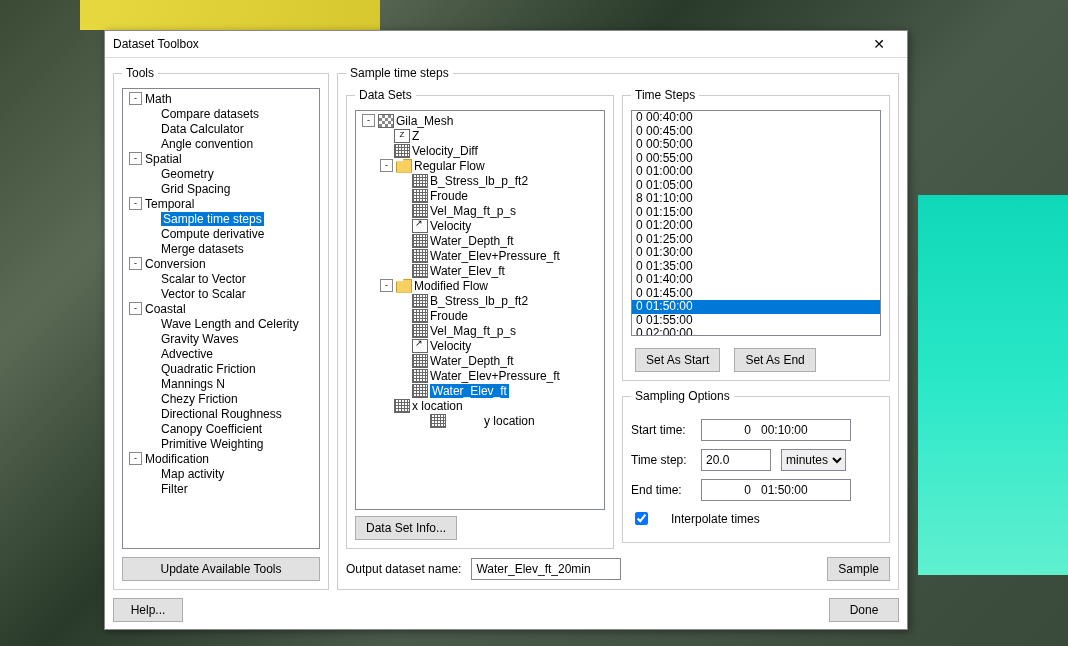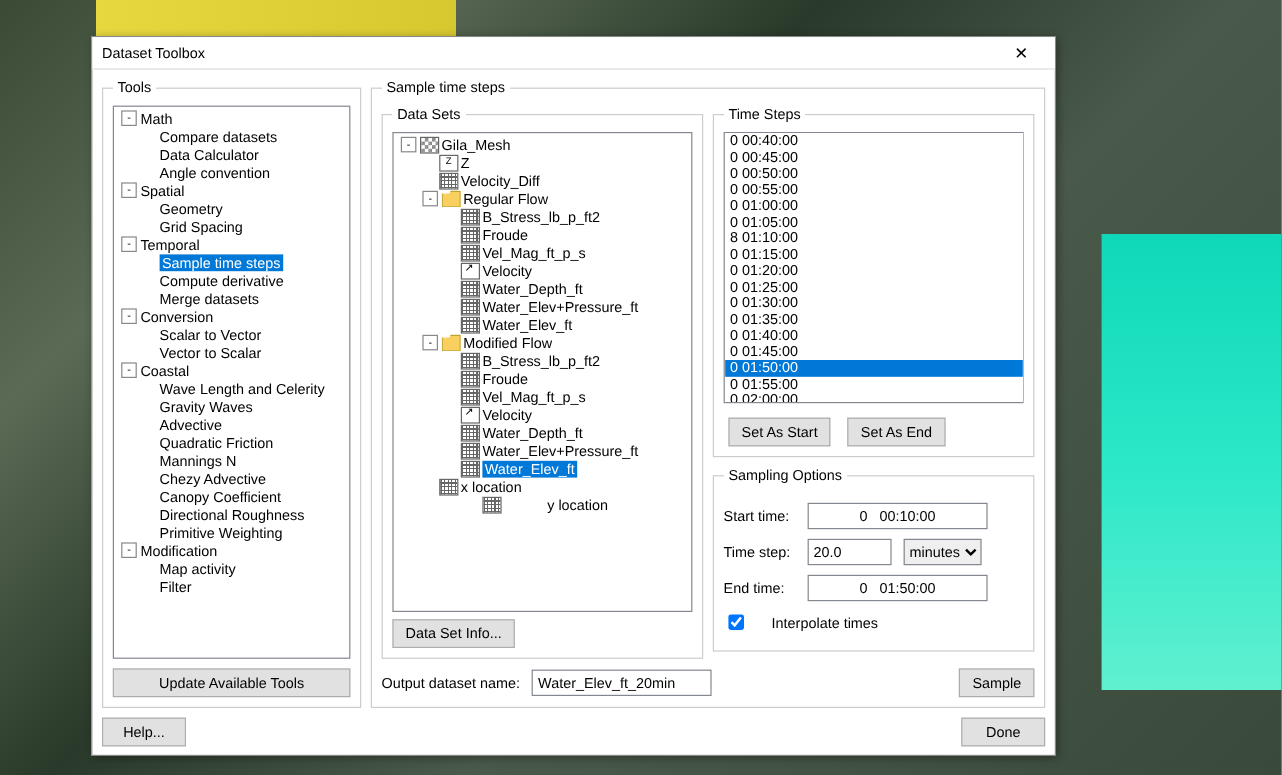--- a/index.html
+++ b/index.html
@@ -1,19 +1,19 @@
 <!DOCTYPE html>
 <html><head>
 <meta charset="utf-8">
 <style>
 body{margin:0;font-family:"Segoe UI",Tahoma,sans-serif;font-size:12px;background:#4a5a4a;position:relative;width:1068px;height:646px;overflow:hidden}
 .bg{position:absolute;inset:0;background:linear-gradient(135deg,#3a4a35 0%,#5a6a55 20%,#2a3a2a 40%,#4a5a4a 60%,#3a4a3a 100%)}
 .bg-yellow{position:absolute;top:0;left:80px;width:300px;height:30px;background:linear-gradient(90deg,#e8d840,#d8c830)}
 .bg-teal{position:absolute;top:195px;right:0;width:150px;height:380px;background:linear-gradient(180deg,#0fd8b8,#2ae8c8,#60f0d0)}
-.dialog{position:absolute;top:30px;left:76px;width:802px;height:598px;background:#fff;border:1px solid #888;box-shadow:2px 2px 8px rgba(0,0,0,0.4)}
+.dialog{position:absolute;top:30px;left:104px;width:802px;height:598px;background:#fff;border:1px solid #888;box-shadow:2px 2px 8px rgba(0,0,0,0.4)}
 .titlebar{height:26px;display:flex;align-items:center;padding:0 8px;background:#fff;border-bottom:1px solid #ddd}
 .titlebar-text{flex:1}
 .close-x{width:40px;text-align:center;font-size:14px;cursor:pointer}
 .body{padding:8px;display:flex;flex-direction:column;height:calc(100% - 42px)}
 .row{display:flex;flex:1;gap:8px}
 fieldset{border:1px solid #ccc;margin:0;padding:8px;position:relative}
 legend{padding:0 4px;font-size:12px}
 .tools-fs{width:198px;display:flex;flex-direction:column}
 .tree{border:1px solid #828790;background:#fff;overflow:auto;font-size:12px;padding:2px}
 .tools-tree{flex:1;margin-bottom:8px}
@@ -145,29 +145,29 @@
             <div class="tree-row" style="padding-left: 22px;">
               <span class="ni"></span>
               <span>Quadratic Friction</span>
             </div>
             <div class="tree-row" style="padding-left: 22px;">
               <span class="ni"></span>
               <span>Mannings N</span>
             </div>
             <div class="tree-row" style="padding-left: 22px;">
               <span class="ni"></span>
-              <span>Chezy Advective</span>
+              <span>Chezy Friction</span>
+            </div>
+            <div class="tree-row" style="padding-left: 22px;">
+              <span class="ni"></span>
+              <span>Directional Roughness</span>
             </div>
             <div class="tree-row" style="padding-left: 22px;">
               <span class="ni"></span>
               <span>Canopy Coefficient</span>
-            </div>
-            <div class="tree-row" style="padding-left: 22px;">
-              <span class="ni"></span>
-              <span>Directional Roughness</span>
             </div>
             <div class="tree-row" style="padding-left: 22px;">
               <span class="ni"></span>
               <span>Primitive Weighting</span>
             </div>
             <div class="tree-row" style="padding-left: 4px;">
               <span class="tw">-</span>
               <span>Modification</span>
             </div>
             <div class="tree-row" style="padding-left: 22px;">

